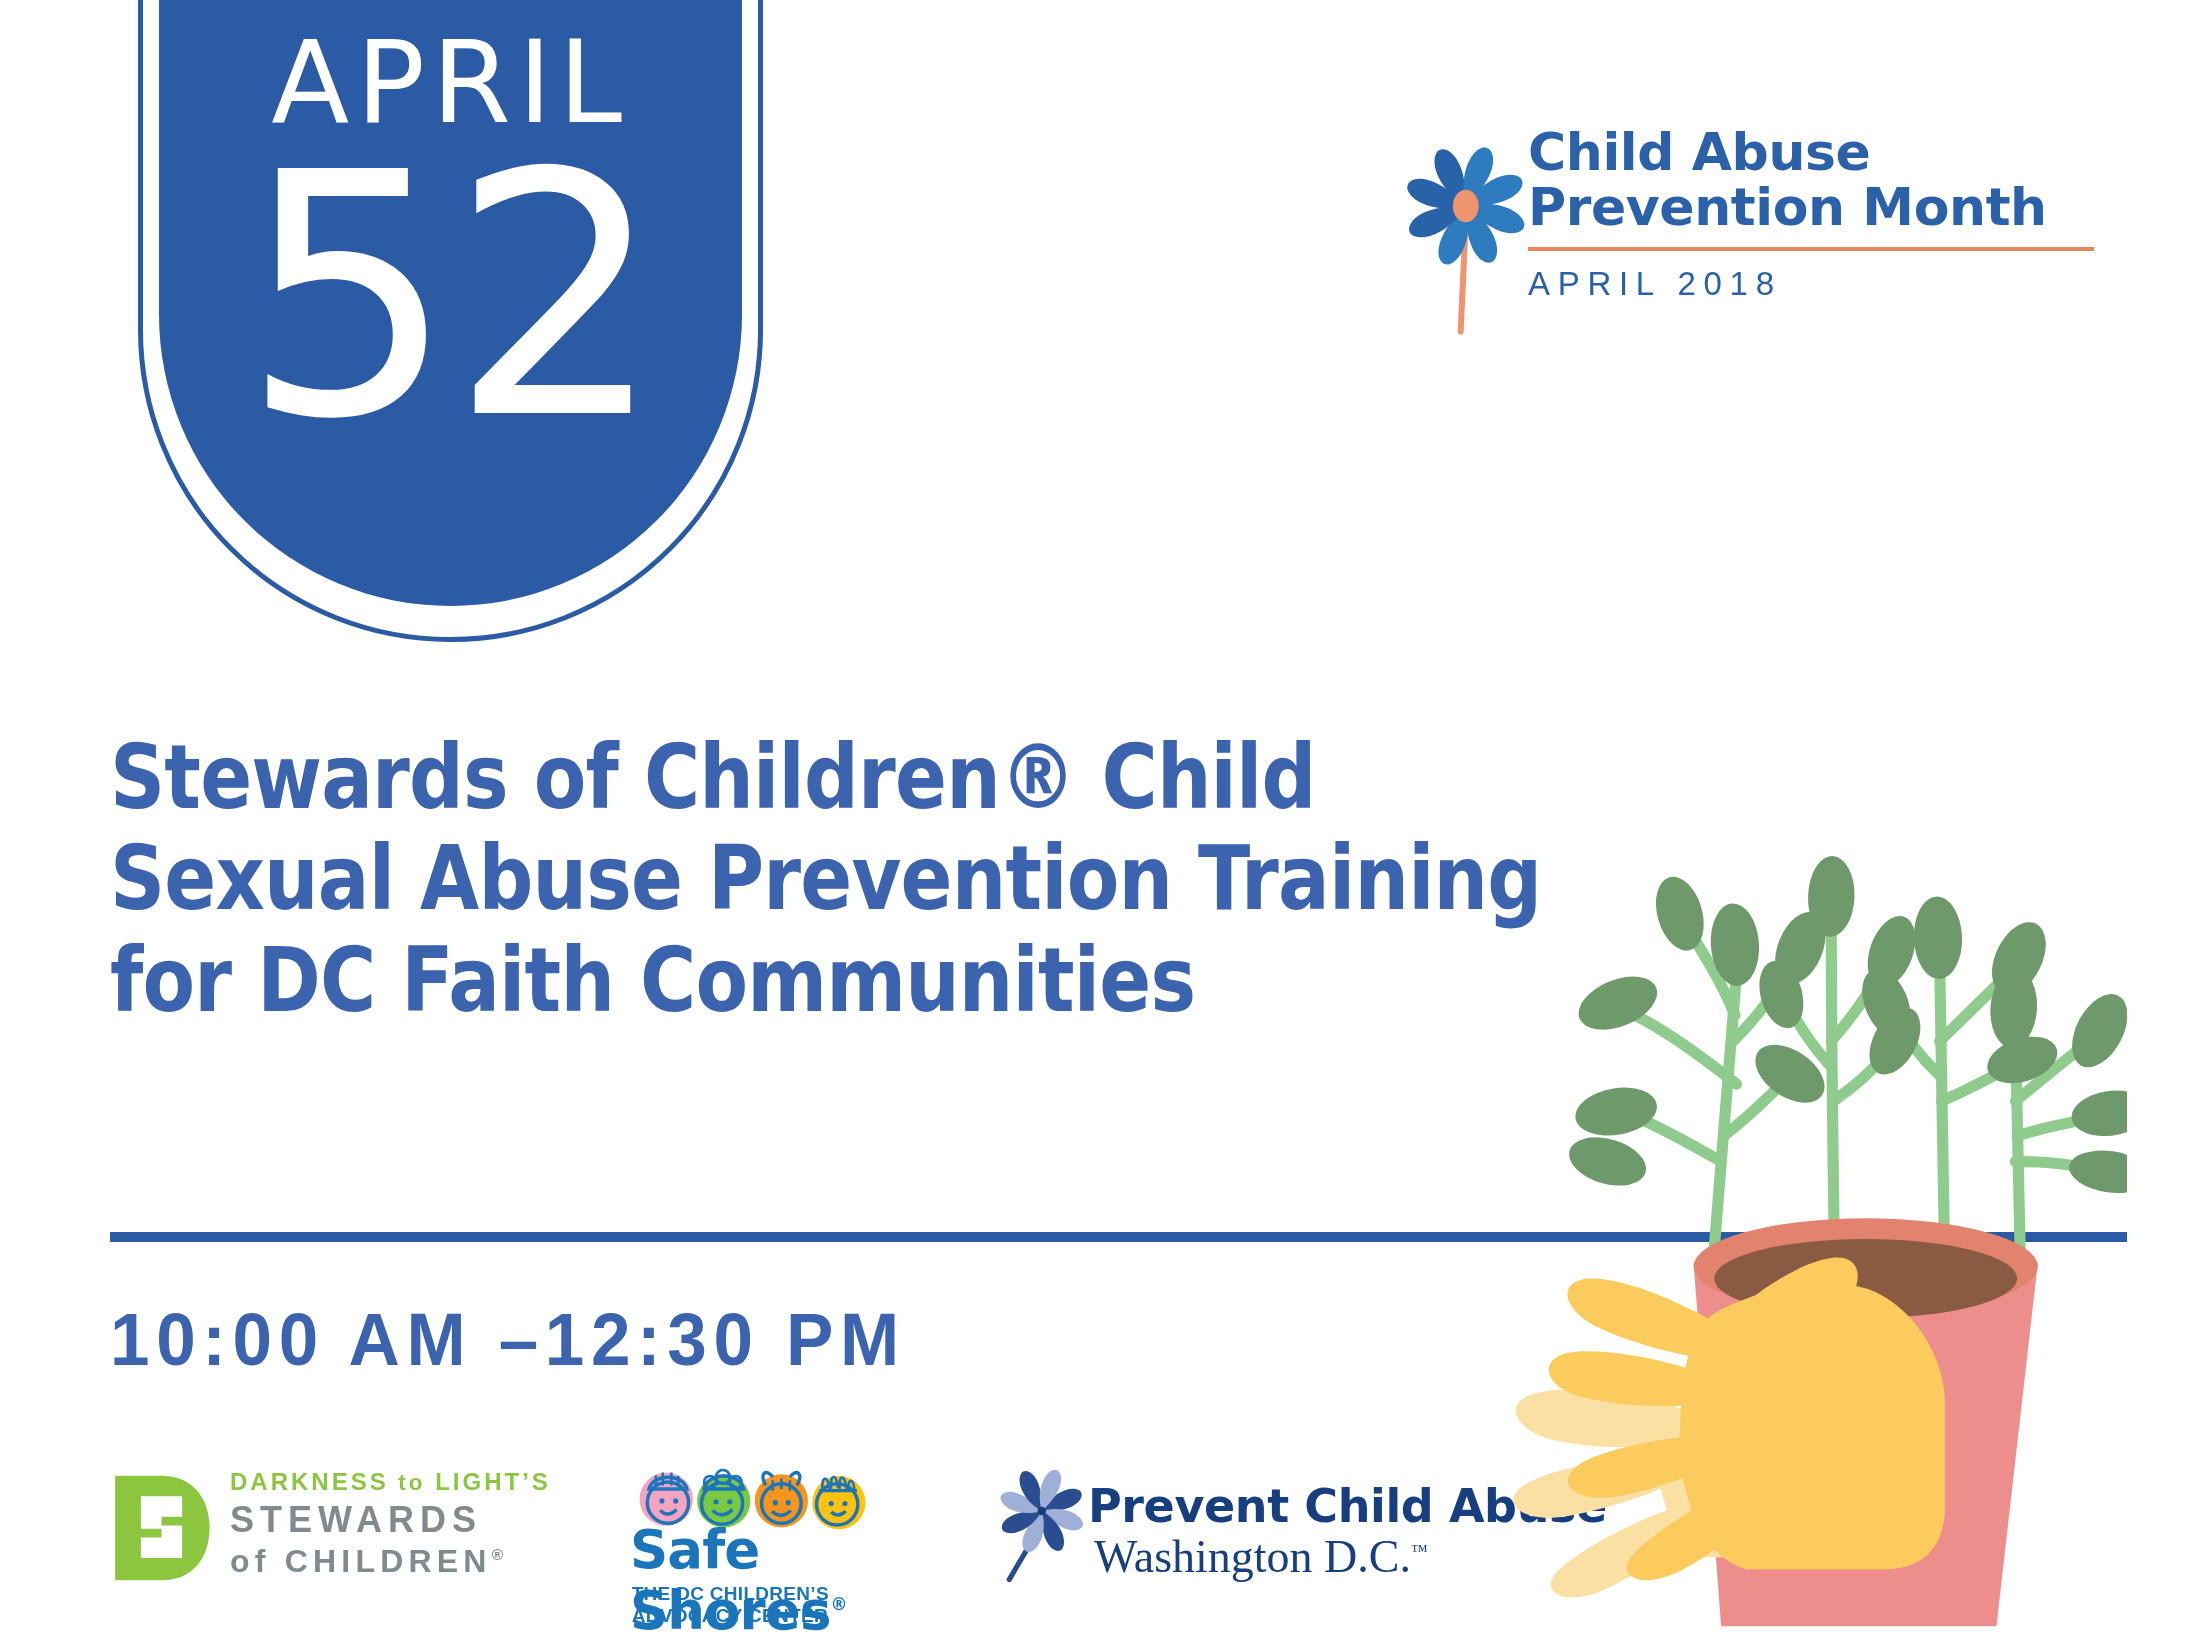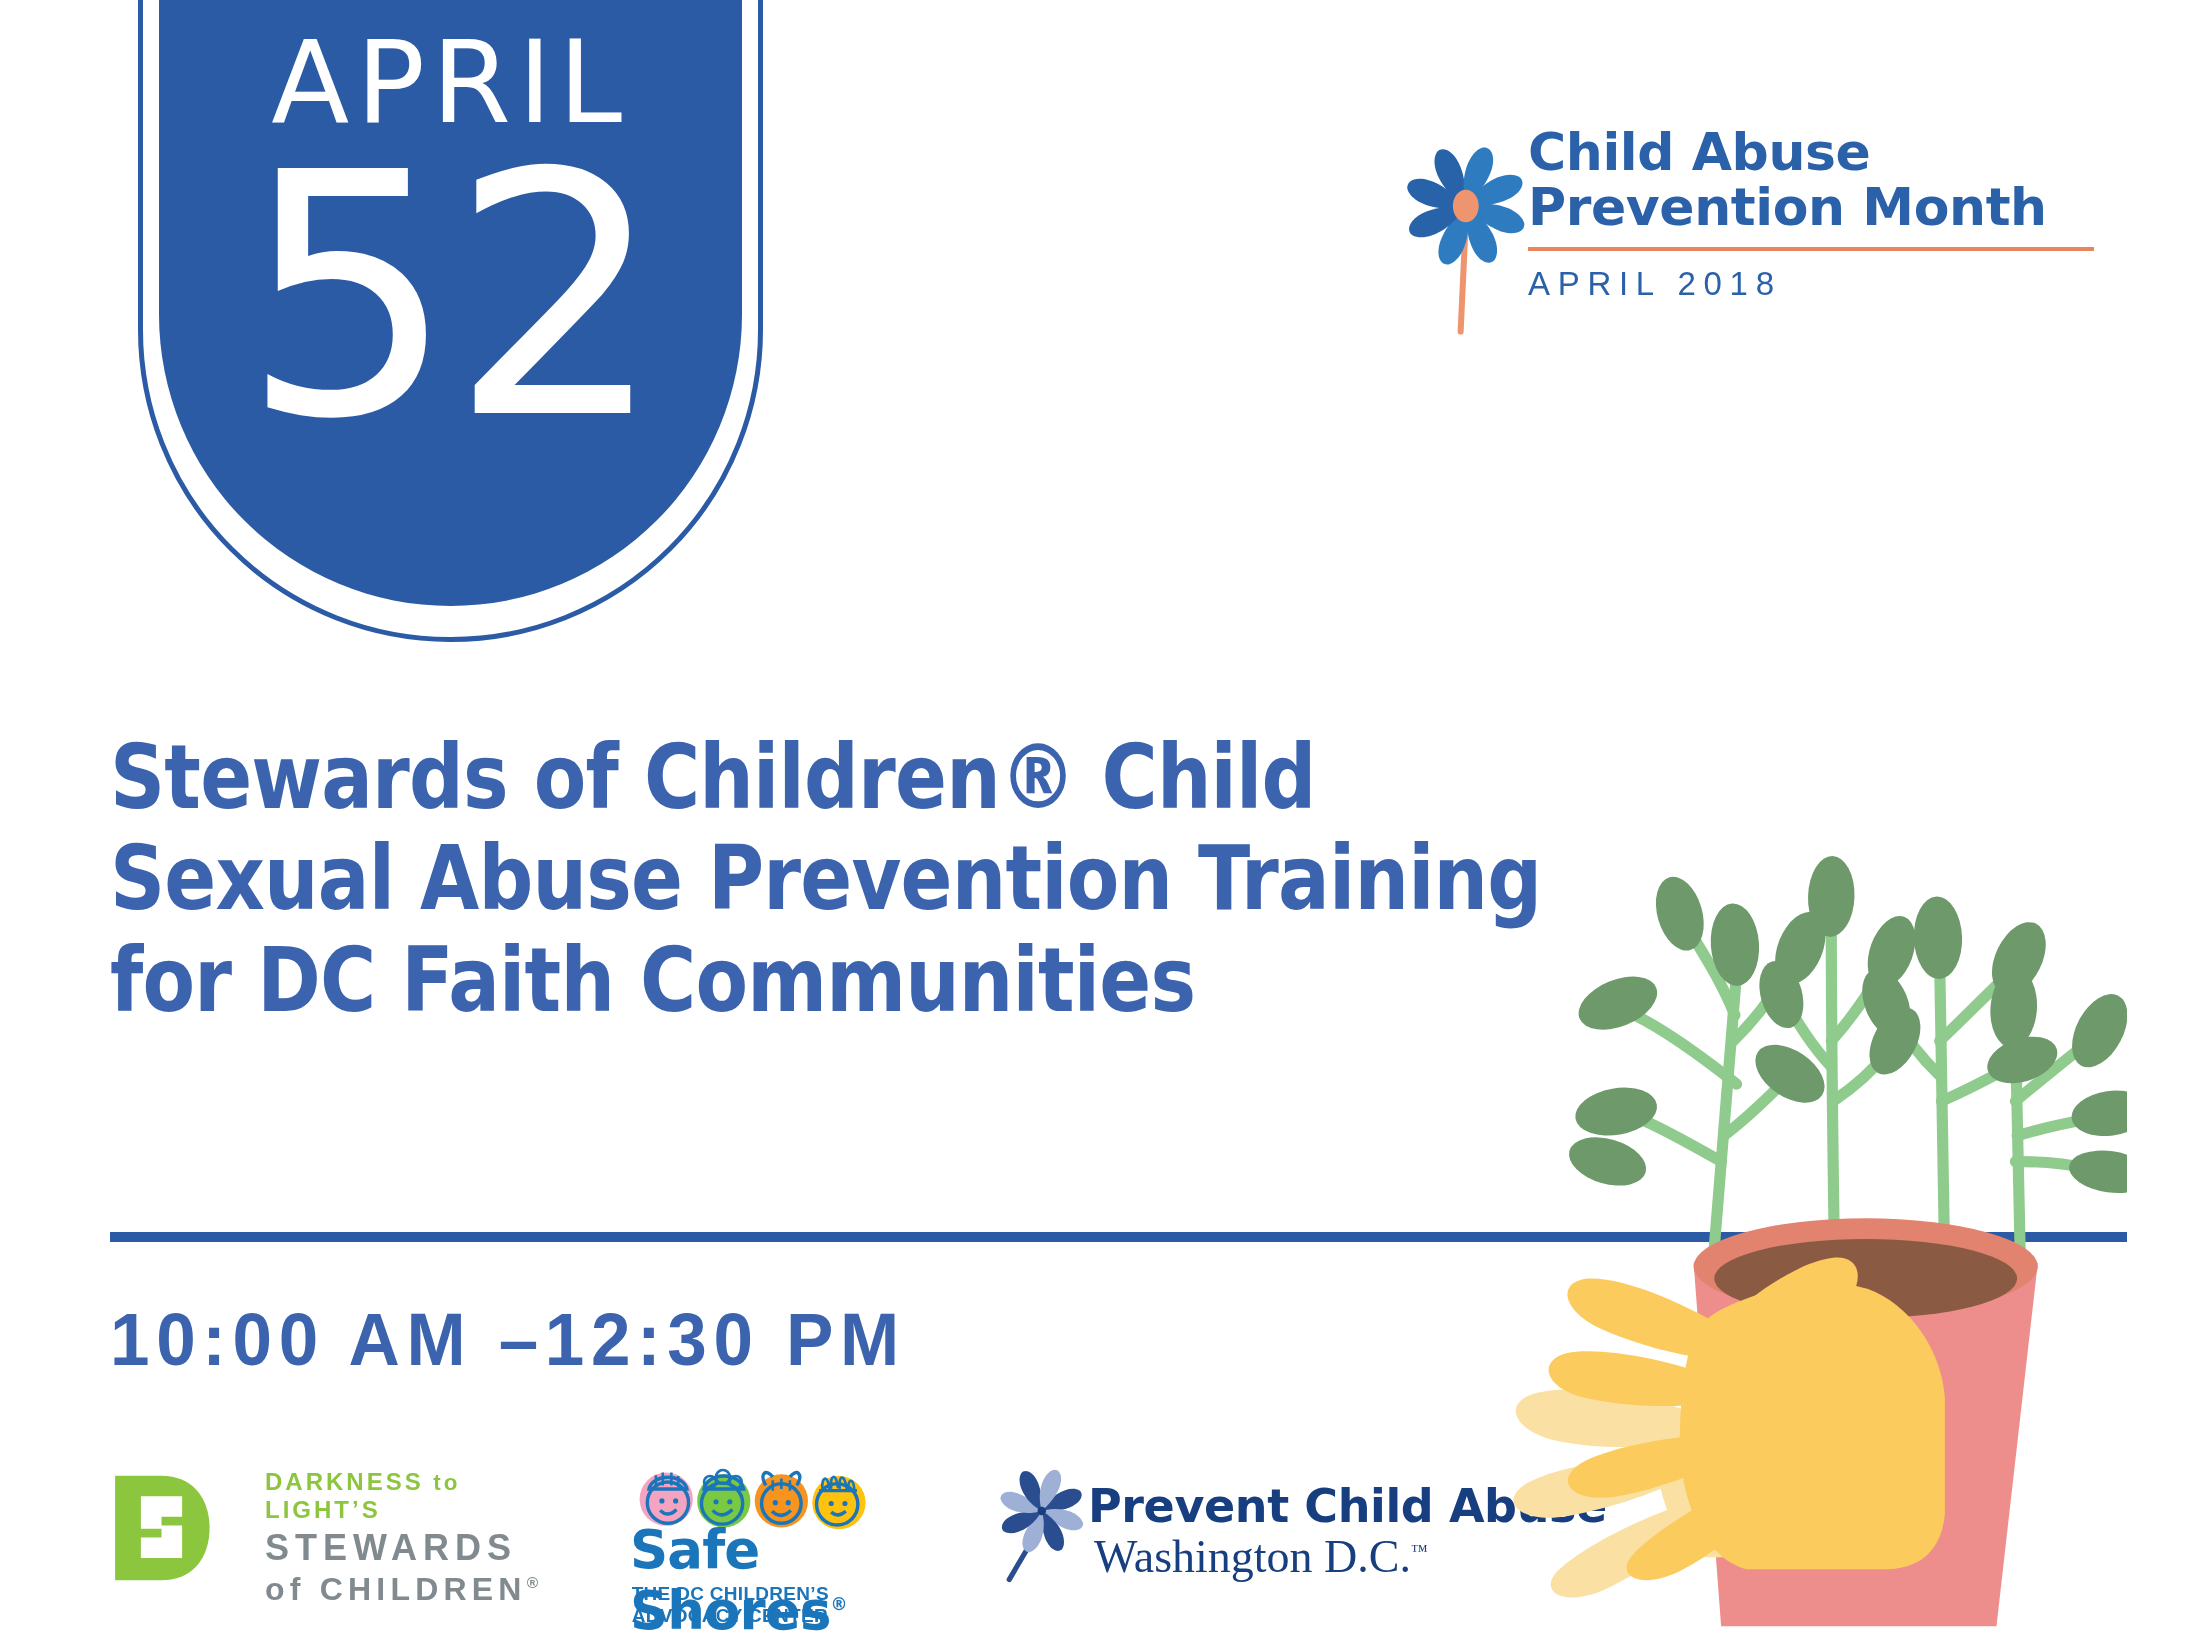--- a/index.html
+++ b/index.html
@@ -151,21 +151,21 @@
     position:absolute;
     left:110px; top:1463px;
     height:155px;
     display:flex;
     align-items:flex-start;
   }
 
   
   .d2l{ position:relative; width:447px; height:138px; }
   .d2l-mark{ position:absolute; left:0; top:8.6px; width:103px; height:112px; }
-  .d2l-txt{ position:absolute; left:120px; top:5.2px;margin-left:35px; }
+  .d2l-txt{ position:absolute; left:120px; top:5.2px; }
   .d2l-l1{ color:#8CC63F; font-size:24px; font-weight:bold; letter-spacing:3px; font-family:"Liberation Sans", sans-serif;}
   .d2l-l1 i{font-style:normal;font-size:22.4px;}
   .d2l-l2{ color:#808A8F; font-size:36px; font-weight:bold; letter-spacing:6px; margin-top:2.6px; font-family:"Liberation Sans", sans-serif;}
   .d2l-l3{ color:#808A8F; font-size:32px; font-weight:bold; letter-spacing:5.2px; margin-top:2.6px; font-family:"Liberation Sans", sans-serif;}
   .d2l-l3 sup{font-size:15.5px;}
 
   
   .ss{ position:relative; width:293px; height:146px; margin-left:73px; }
   .ss-faces{ position:absolute; left:6.9px; top:0; width:232px; height:65px; }
   .ss-name{ position:absolute; left:0; top:56px; color:#1B75BB; font-size:53px; font-weight:bold; letter-spacing:-0.9px; font-family:"DejaVu Sans", sans-serif;}

